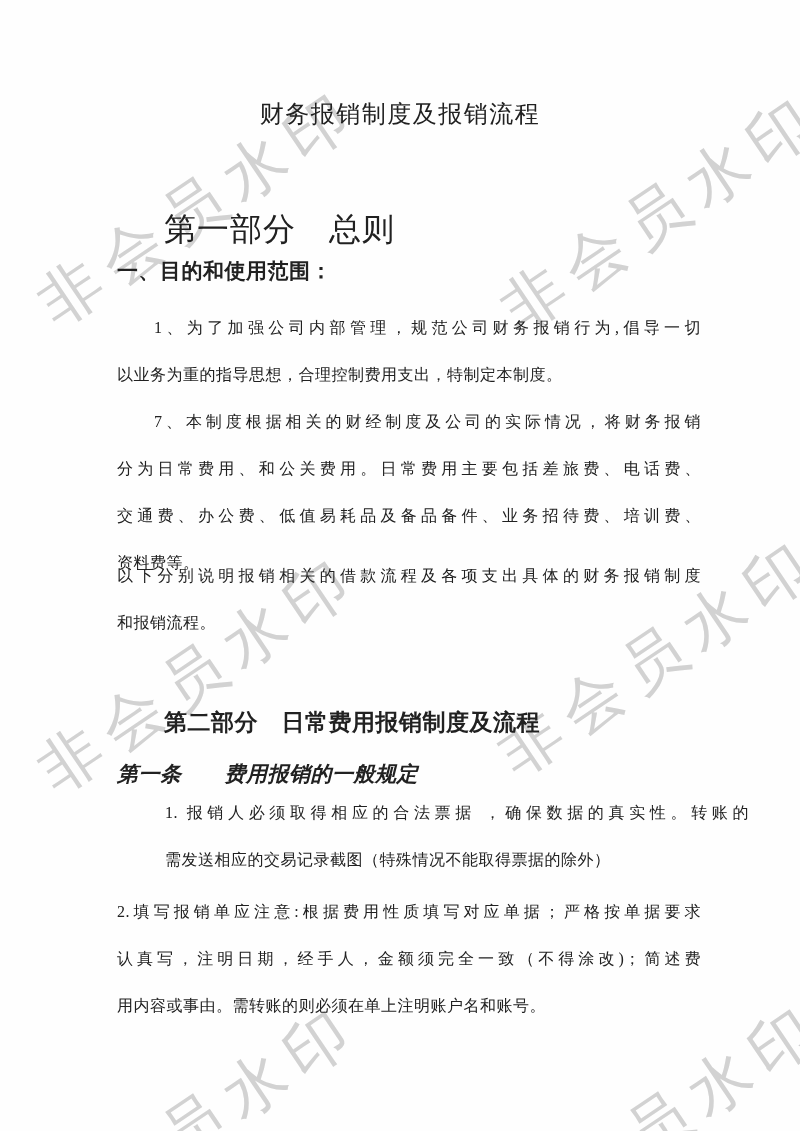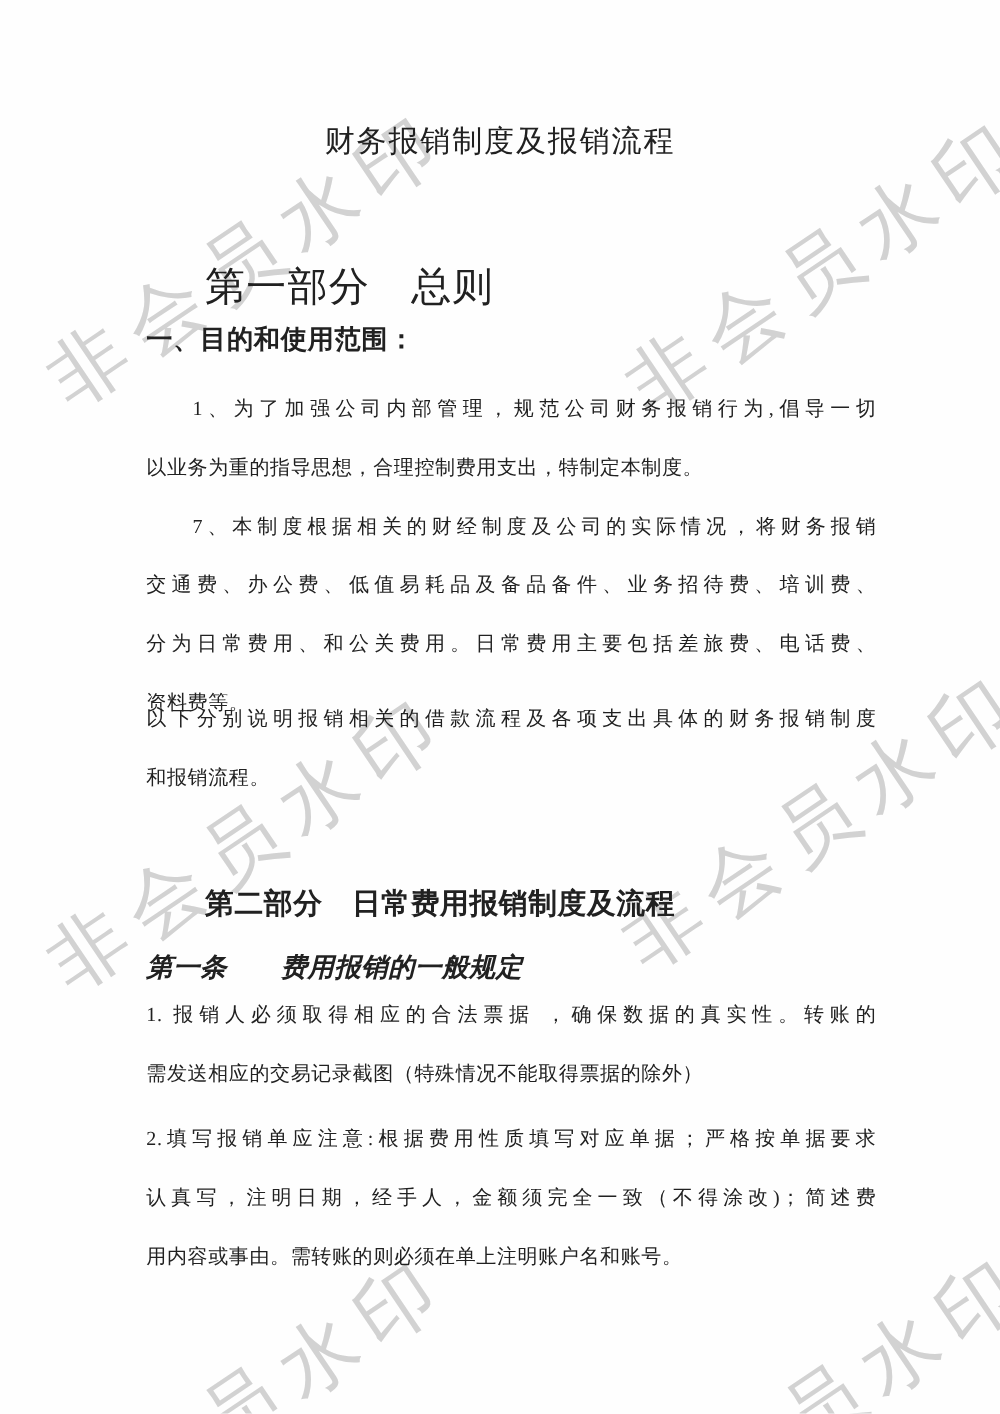--- a/index.html
+++ b/index.html
@@ -91,21 +91,21 @@
   .para {
     position: absolute;
     left: 117px;
     width: 584px;
     font-size: 16px;
     letter-spacing: 0.5px;
   }
   .p1 { top: 304px; }
   .p2 { top: 398px; }
   .p3 { top: 552px; }
-  .p4 { top: 789px; }
+  .p4 { top: 789px; margin-left: 48px; }
   .p5 { top: 888px; }
 
   .line {
     height: 47px;
     line-height: 47px;
     overflow: visible;
   }
   .line.full {
     text-align: justify;
     text-align-last: justify;
@@ -134,22 +134,22 @@
 
     <div class="h-purpose">一、目的和使用范围：</div>
 
     <div class="para p1 indent">
         <div class="line full">1、为了加强公司内部管理，规范公司财务报销行为,倡导一切</div>
         <div class="line">以业务为重的指导思想，合理控制费用支出，特制定本制度。</div>
       </div>
 
     <div class="para p2 indent">
         <div class="line full">7、本制度根据相关的财经制度及公司的实际情况，将财务报销</div>
+        <div class="line full">分为日常费用、和公关费用。日常费用主要包括差旅费、电话费、</div>
         <div class="line full">交通费、办公费、低值易耗品及备品备件、业务招待费、培训费、</div>
-        <div class="line full">分为日常费用、和公关费用。日常费用主要包括差旅费、电话费、</div>
         <div class="line">资料费等。</div>
       </div>
 
     <div class="para p3">
         <div class="line full">以下分别说明报销相关的借款流程及各项支出具体的财务报销制度</div>
         <div class="line">和报销流程。</div>
       </div>
 
     <div class="h-part2">第二部分　日常费用报销制度及流程</div>
 

